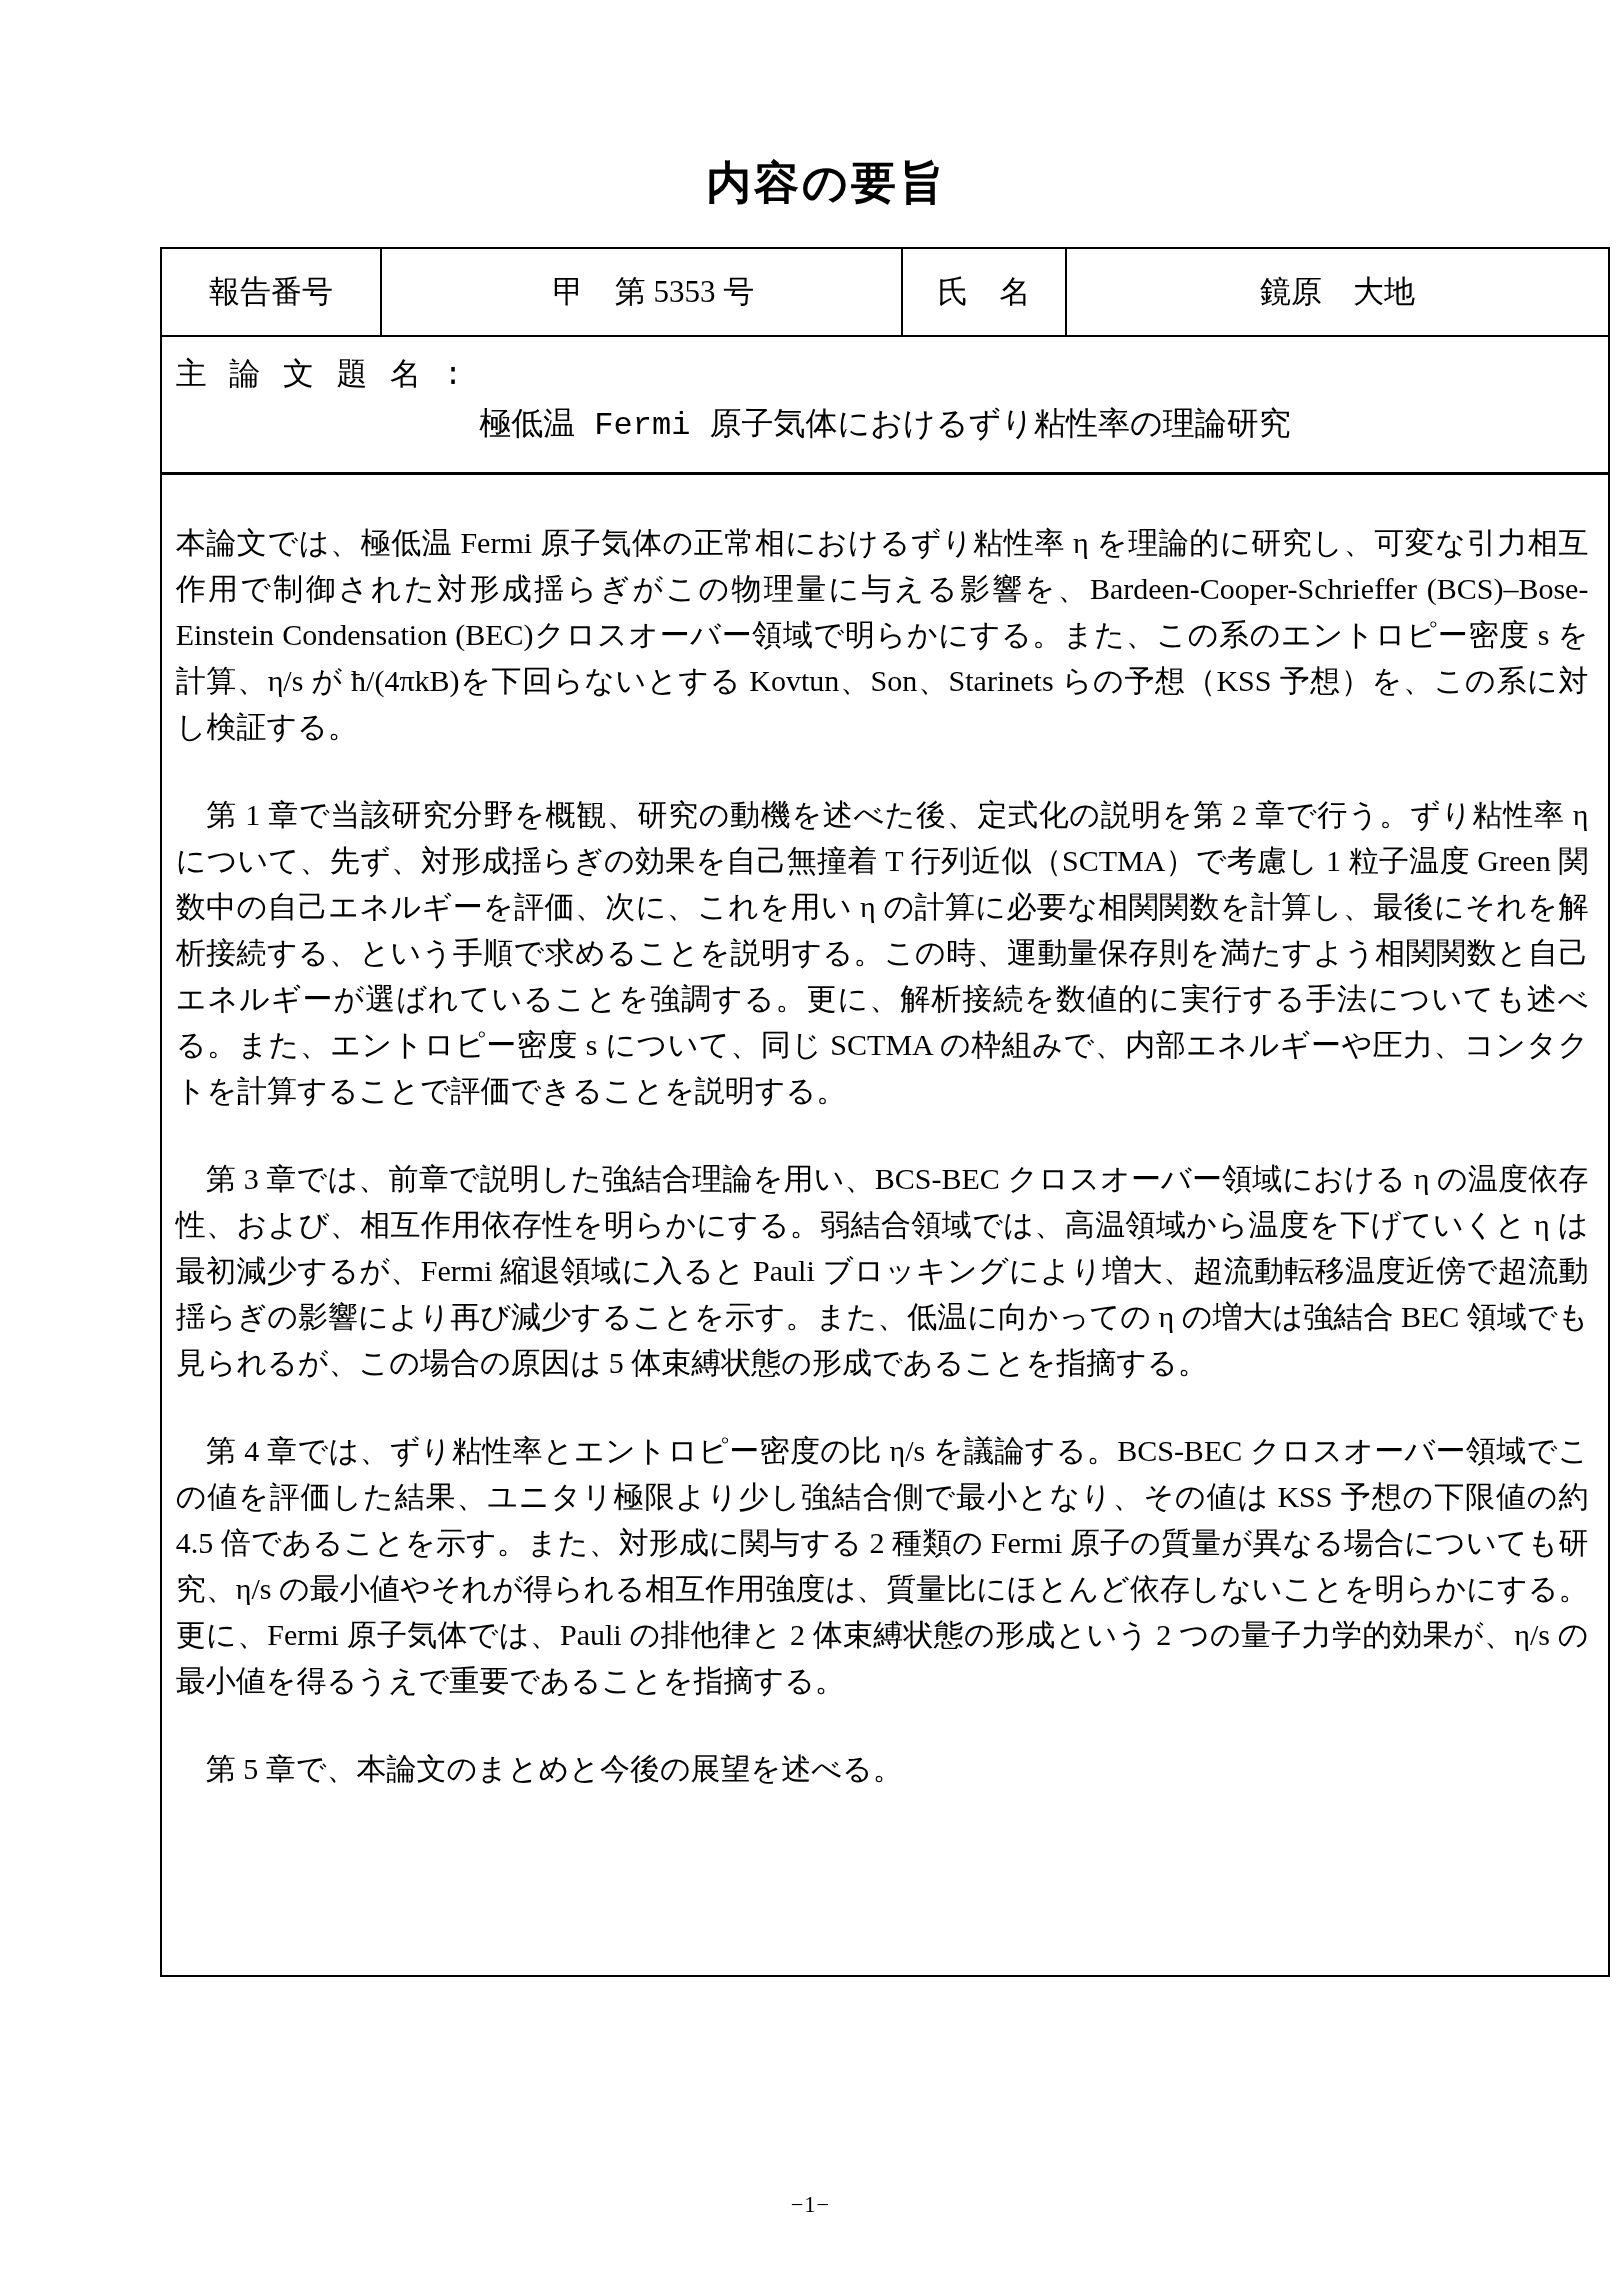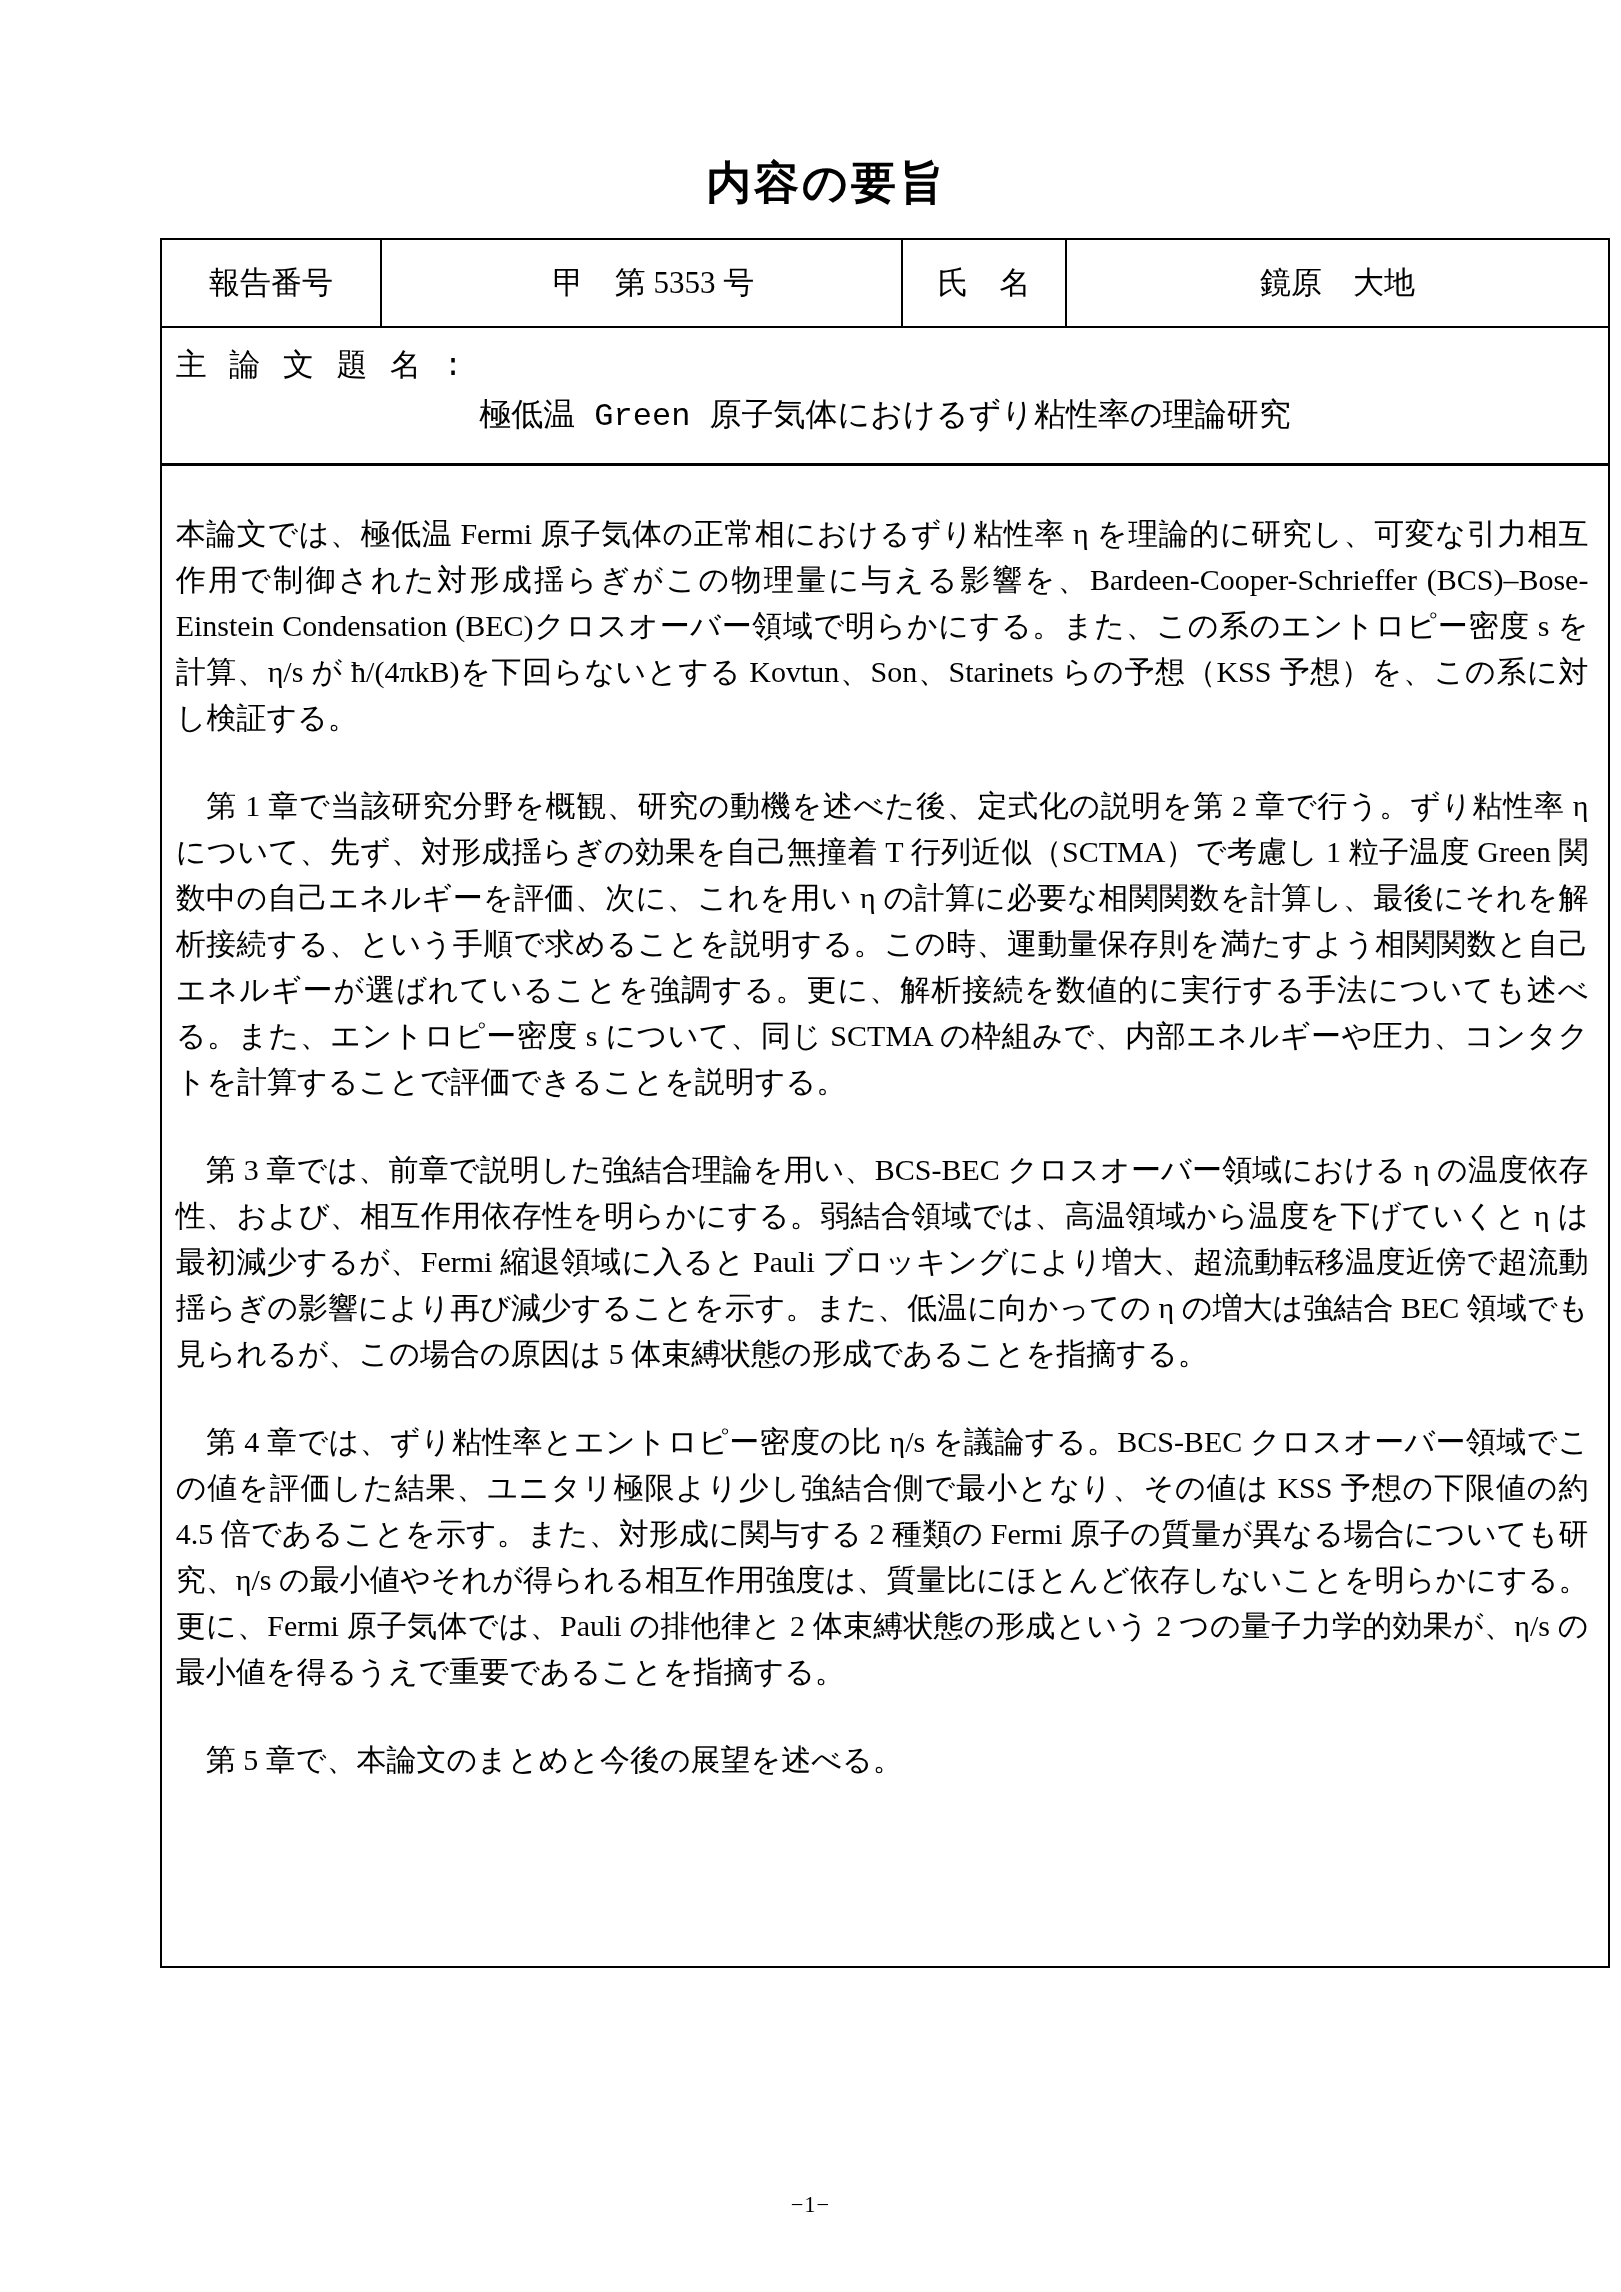--- a/index.html
+++ b/index.html
@@ -23,21 +23,21 @@
     width: 100%;
     margin: 16px;
     text-align: center;
     font-size: 45px;
     font-weight: bold;
     letter-spacing: 2.9px;
   }
   table.form-table {
     position: absolute;
     left: 160px;
-    top: 238px;
+    top: 247px;
     width: 1450px;
     border-collapse: collapse;
     table-layout: fixed;
   }
   table.form-table, table.form-table td {
     border: 2px solid #000000;
   }
   table.form-table {
     border-width: 2.9px;
   }
@@ -106,21 +106,21 @@
     <tbody>
         <tr class="row-head">
       <td class="col-report-label">報告番号</td>
       <td class="col-report-value">甲　第 5353 号</td>
       <td class="col-name-label">氏　名</td>
       <td class="col-name-value">鏡原　大地</td>
     </tr>
     <tr>
       <td colspan="4" class="cell-thesis">
         <div class="thesis-label">主 論 文 題 名 :</div>
-        <div class="thesis-title">極低温 Green 原子気体におけるずり粘性率の理論研究</div>
+        <div class="thesis-title">極低温 Fermi 原子気体におけるずり粘性率の理論研究</div>
       </td>
     </tr>
     <tr>
       <td colspan="4" class="cell-body">
         <p>本論文では、極低温 Fermi 原子気体の正常相におけるずり粘性率 η を理論的に研究し、可変な引力相互作用で制御された対形成揺らぎがこの物理量に与える影響を、Bardeen-Cooper-Schrieffer (BCS)–Bose-Einstein Condensation (BEC)クロスオーバー領域で明らかにする。また、この系のエントロピー密度 s を計算、η/s が ħ/(4πkB)を下回らないとする Kovtun、Son、Starinets らの予想（KSS 予想）を、この系に対し検証する。</p>
         <p>　第 1 章で当該研究分野を概観、研究の動機を述べた後、定式化の説明を第 2 章で行う。ずり粘性率 η について、先ず、対形成揺らぎの効果を自己無撞着 T 行列近似（SCTMA）で考慮し 1 粒子温度 Green 関数中の自己エネルギーを評価、次に、これを用い η の計算に必要な相関関数を計算し、最後にそれを解析接続する、という手順で求めることを説明する。この時、運動量保存則を満たすよう相関関数と自己エネルギーが選ばれていることを強調する。更に、解析接続を数値的に実行する手法についても述べる。また、エントロピー密度 s について、同じ SCTMA の枠組みで、内部エネルギーや圧力、コンタクトを計算することで評価できることを説明する。</p>
         <p>　第 3 章では、前章で説明した強結合理論を用い、BCS-BEC クロスオーバー領域における η の温度依存性、および、相互作用依存性を明らかにする。弱結合領域では、高温領域から温度を下げていくと η は最初減少するが、Fermi 縮退領域に入ると Pauli ブロッキングにより増大、超流動転移温度近傍で超流動揺らぎの影響により再び減少することを示す。また、低温に向かっての η の増大は強結合 BEC 領域でも見られるが、この場合の原因は 5 体束縛状態の形成であることを指摘する。</p>
         <p>　第 4 章では、ずり粘性率とエントロピー密度の比 η/s を議論する。BCS-BEC クロスオーバー領域でこの値を評価した結果、ユニタリ極限より少し強結合側で最小となり、その値は KSS 予想の下限値の約 4.5 倍であることを示す。また、対形成に関与する 2 種類の Fermi 原子の質量が異なる場合についても研究、η/s の最小値やそれが得られる相互作用強度は、質量比にほとんど依存しないことを明らかにする。更に、Fermi 原子気体では、Pauli の排他律と 2 体束縛状態の形成という 2 つの量子力学的効果が、η/s の最小値を得るうえで重要であることを指摘する。</p>
         <p>　第 5 章で、本論文のまとめと今後の展望を述べる。</p>
       </td>

